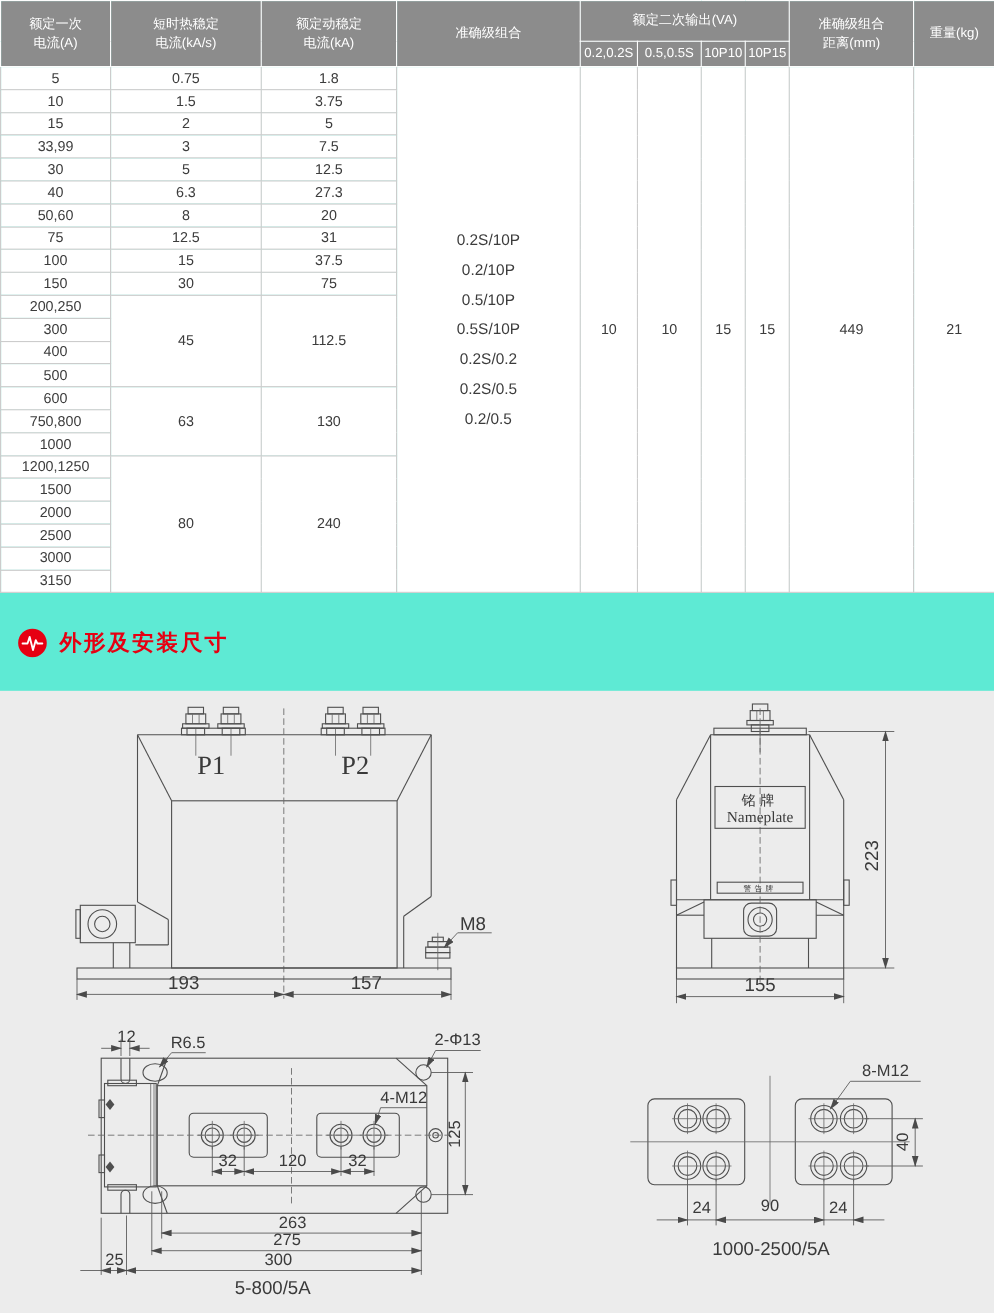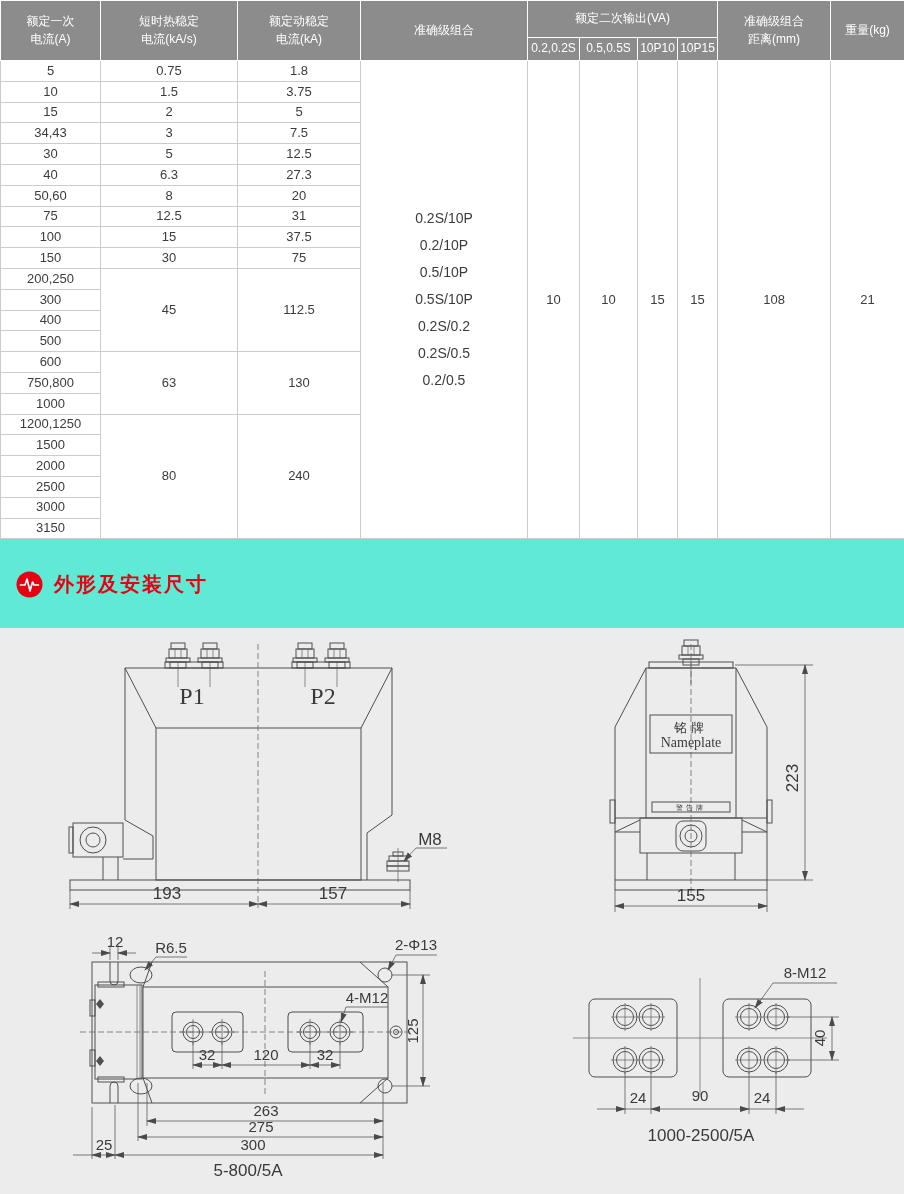--- a/index.html
+++ b/index.html
@@ -78,35 +78,35 @@
           <div>0.5/10P</div>
           <div>0.5S/10P</div>
           <div>0.2S/0.2</div>
           <div>0.2S/0.5</div>
           <div>0.2/0.5</div>
         </td>
         <td rowspan="23">10</td>
         <td rowspan="23">10</td>
         <td rowspan="23">15</td>
         <td rowspan="23">15</td>
-        <td rowspan="23">108</td>
+        <td rowspan="23">449</td>
         <td rowspan="23">21</td>
       </tr>
       <tr>
           <td>10</td>
           <td>1.5</td>
           <td>3.75</td>
         </tr>
       <tr>
           <td>15</td>
           <td>2</td>
           <td>5</td>
         </tr>
       <tr>
-          <td>34,43</td>
+          <td>33,99</td>
           <td>3</td>
           <td>7.5</td>
         </tr>
       <tr>
           <td>30</td>
           <td>5</td>
           <td>12.5</td>
         </tr>
       <tr>
           <td>40</td>

